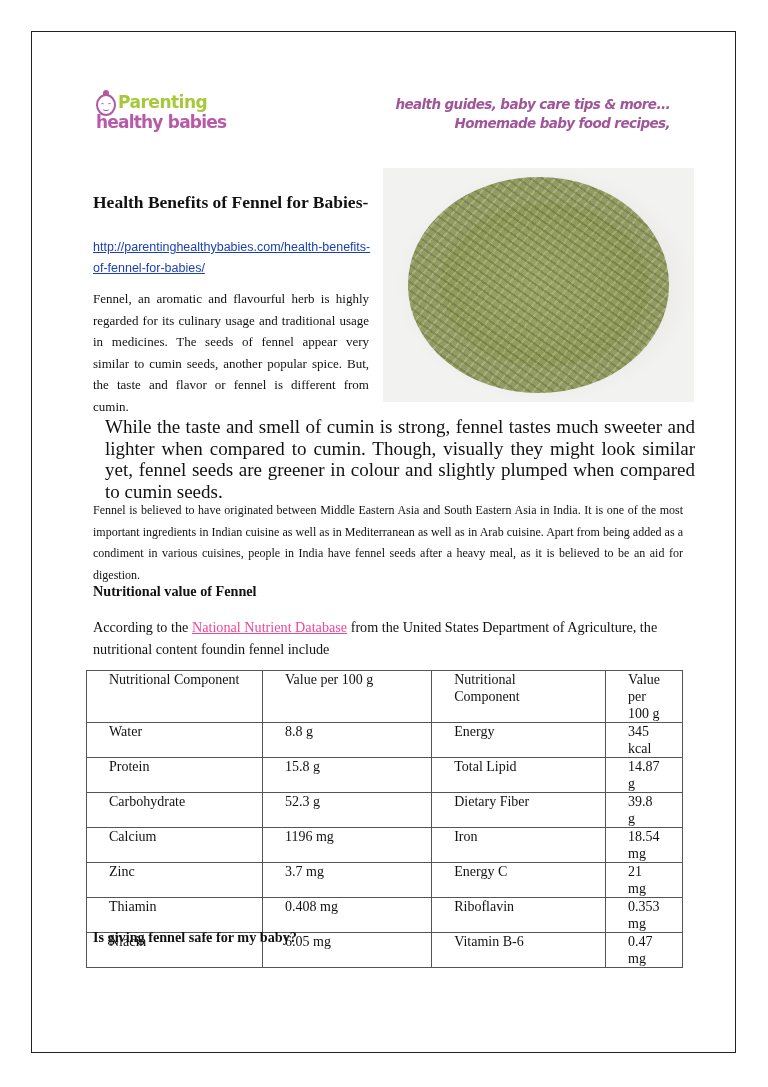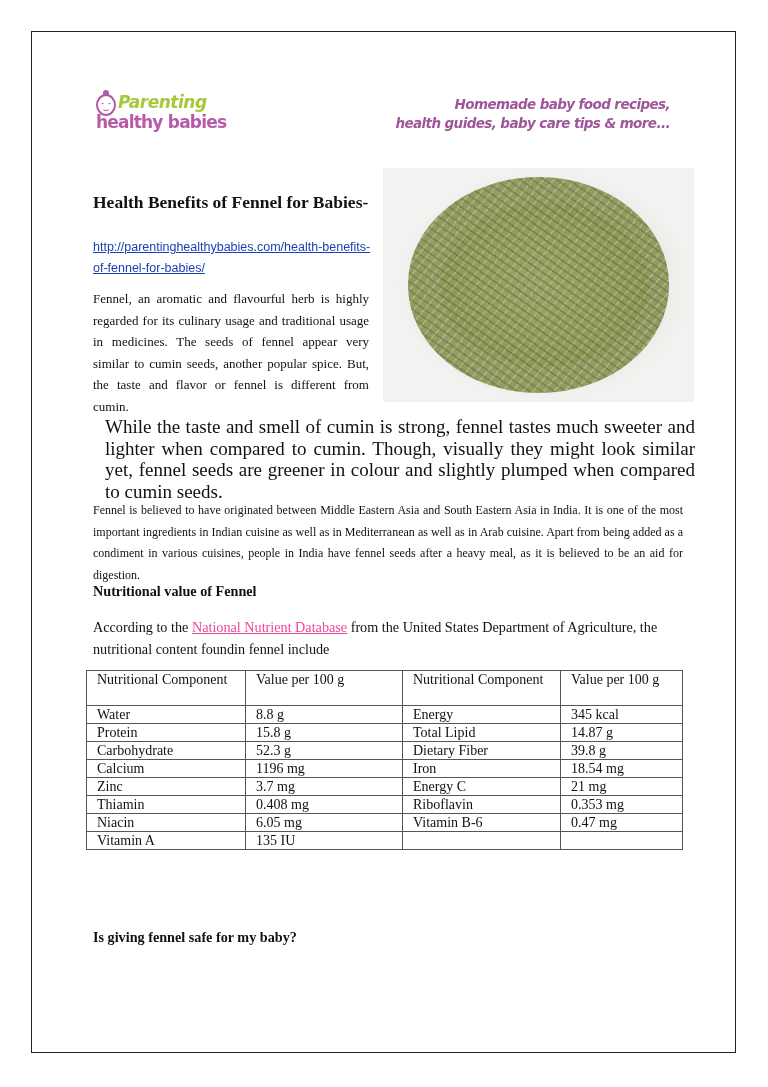--- a/index.html
+++ b/index.html
@@ -6,21 +6,21 @@
     body { width: 768px; height: 1087px; position: relative; overflow: hidden; font-family: "Liberation Serif", serif; color: #111; }
     .page-border { position: absolute; left: 31px; top: 31px; width: 705px; height: 1022px; border: 1.5px solid #222; box-sizing: border-box; }
 
     
     .logo { position: absolute; left: 94px; top: 90px; width: 140px; height: 48px; }
     .logo-face { position: absolute; left: 2px; top: 4px; width: 20px; height: 22px; border: 2px solid #b05aa3; border-radius: 50%; box-sizing: border-box; }
     .logo-face:before { content: ""; position: absolute; left: 5px; top: -6px; width: 6px; height: 6px; background: #b05aa3; border-radius: 50% 50% 0 0; }
     .logo-face .eye { position: absolute; top: 7px; width: 3px; height: 2px; border-top: 1.5px solid #b05aa3; border-radius: 50%; }
     .logo-face .eye.l { left: 3px; } .logo-face .eye.r { left: 10px; }
     .logo-face .mouth { position: absolute; left: 5px; top: 11px; width: 6px; height: 3px; border-bottom: 1.5px solid #b05aa3; border-radius: 0 0 50% 50%; }
-    .logo-line1 { position: absolute; left: 24px; top: 2px; font-family: "DejaVu Sans", sans-serif; font-weight: bold; font-size: 17px; color: #a6c93a; letter-spacing: -0.5px; white-space: nowrap; font-style: italic; }
+    .logo-line1 { position: absolute; left: 24px; top: 2px; font-family: "DejaVu Sans", sans-serif; font-weight: bold; font-size: 17px; color: #a6c93a; letter-spacing: -0.5px; white-space: nowrap; }
     .logo-line2 { position: absolute; left: 2px; top: 22px; font-family: "DejaVu Sans", sans-serif; font-weight: bold; font-size: 17px; color: #b85aa8; letter-spacing: -0.8px; white-space: nowrap; text-align: center; }
 
     .tagline { position: absolute; right: 98px; top: 95px; text-align: right; font-family: "DejaVu Sans", sans-serif; font-weight: bold; font-size: 13.5px; line-height: 19px; color: #a0559a; letter-spacing: -0.6px; font-style: italic; }
     .tagline div { white-space: nowrap; }
 
     
     .title { position: absolute; left: 93px; top: 190px; width: 280px; font-weight: bold; font-size: 17.5px; line-height: 25px; }
     .source-link { position: absolute; left: 93px; top: 237px; width: 290px; font-family: "Liberation Sans", sans-serif; font-size: 12.5px; line-height: 21px; color: #1a3fb4; text-decoration: underline; }
 
     
@@ -33,21 +33,21 @@
     
     .p-narrow { position: absolute; left: 93px; top: 288px; width: 276px; font-size: 13px; line-height: 21.5px; text-align: justify; text-align-last: justify; }
     .p-narrow-last { position: absolute; left: 105px; top: 416px; width: 590px; font-size: 19px; line-height: 21.5px; }
     .p2 { position: absolute; left: 93px; top: 500px; width: 590px; font-size: 12px; line-height: 21.5px; text-align: justify; }
     .h-nutri { position: absolute; left: 93px; top: 583px; font-weight: bold; font-size: 14.2px; }
     .p3 { position: absolute; left: 93px; top: 617px; width: 590px; font-size: 14.2px; line-height: 21.5px; }
     .p3 a { color: #ec4899; text-decoration: underline; }
 
     
     .nutri-table { position: absolute; left: 86px; top: 670px; width: 597px; border-collapse: collapse; font-size: 14px; line-height: 17px; }
-    .nutri-table td { border: 1px solid #555; padding: 0 10px; vertical-align: top; height: 17px; }
+    .nutri-table td { border: 1px solid #555; padding: 0 22px; vertical-align: top; height: 17px; }
     .nutri-table td.c1 { width: 138px; } .nutri-table td.c2 { width: 136px; } .nutri-table td.c3 { width: 137px; }
     .nutri-table tr.head td { height: 34px; }
 
     .h-safe { position: absolute; left: 93px; top: 929px; font-weight: bold; font-size: 14.2px; }
   </style>
 </head>
 <body>
 
 <div class="page-border"></div>
 
@@ -55,22 +55,22 @@
   <div class="logo-face">
     <span class="eye l"></span>
       <span class="eye r"></span>
       <span class="mouth"></span>
   </div>
   <div class="logo-line1">Parenting</div>
   <div class="logo-line2">healthy babies</div>
 </div>
 
 <div class="tagline">
+  <div>health guides, baby care tips &amp; more...</div>
   <div>Homemade baby food recipes,</div>
-  <div>health guides, baby care tips &amp; more...</div>
 </div>
 
 <div class="title">Health Benefits of Fennel for Babies-</div>
 <a class="source-link">http://parentinghealthybabies.com/health-benefits-of-fennel-for-babies/</a>
 
 <div class="photo" title="Bowl of green fennel seeds">
   <div class="seeds"></div>
 </div>
 
 <p class="p-narrow" style="margin:0">Fennel, an aromatic and flavourful herb is highly regarded for its culinary usage and traditional usage in medicines. The seeds of fennel appear very similar to cumin seeds, another popular spice. But, the taste and flavor or fennel is different from cumin.</p>
@@ -127,22 +127,16 @@
     <td>0.408 mg</td>
     <td>Riboflavin</td>
     <td>0.353 mg</td>
   </tr>
   <tr>
     <td>Niacin</td>
     <td>6.05 mg</td>
     <td>Vitamin B-6</td>
     <td>0.47 mg</td>
   </tr>
-  <tr>
-    <td>Vitamin A</td>
-    <td>135 IU</td>
-    <td></td>
-    <td></td>
-  </tr>
 </tbody>
   </table>
 
 <div class="h-safe">Is giving fennel safe for my baby?</div>
 
 </body></html>

